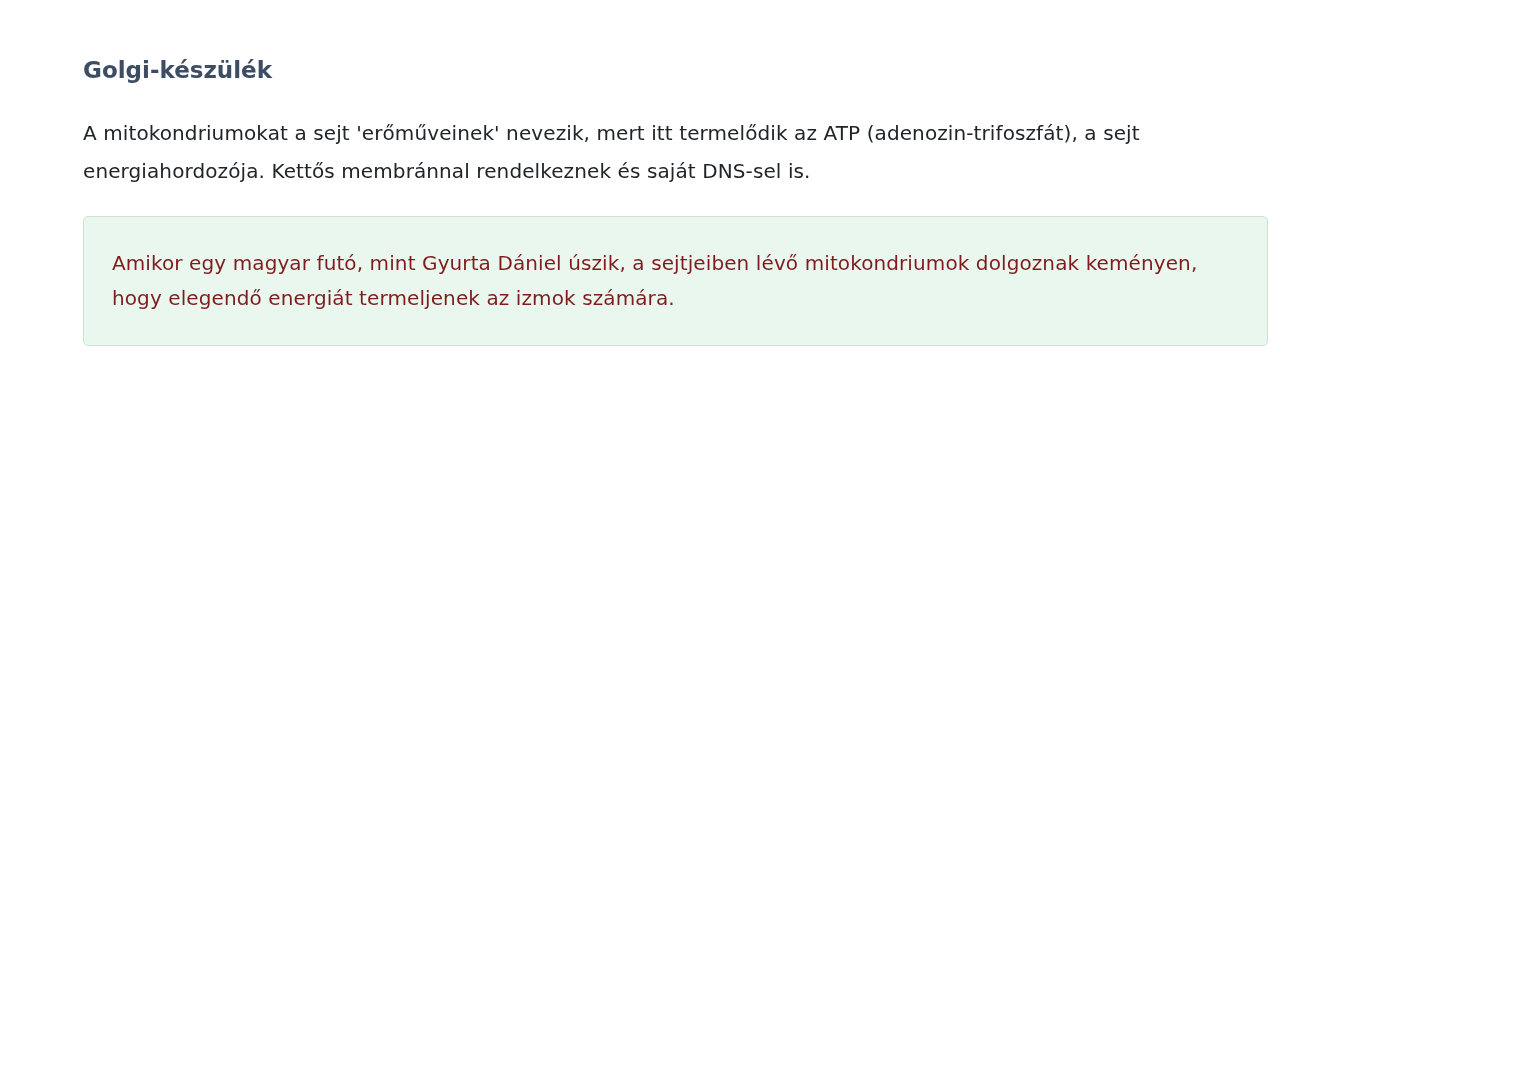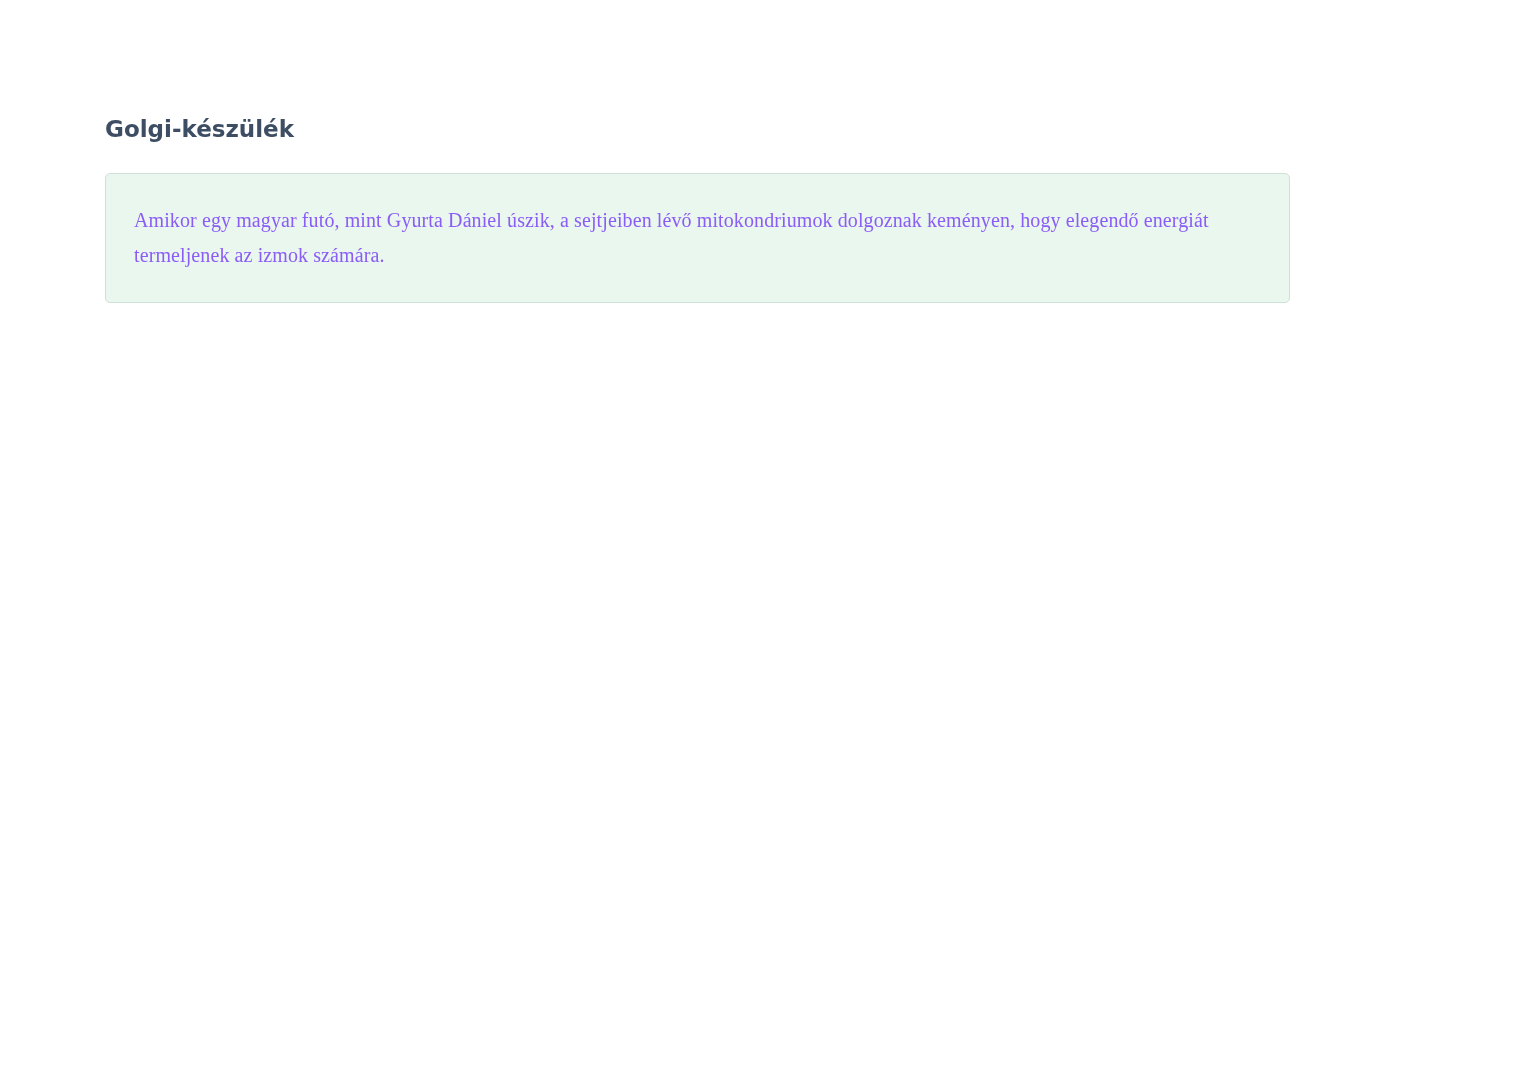--- a/index.html
+++ b/index.html
@@ -10,22 +10,22 @@
   }
   .page {
     width: 1527px;
     height: 1080px;
     background: #ffffff;
     overflow: hidden;
     box-sizing: border-box;
   }
   .content {
     width: 1185px;
-    margin-left: 105px;
-    padding-top: 115px;
+    margin-left: 83px;
+    padding-top: 56px;
     box-sizing: border-box;
   }
   h2.section-heading {
     margin: 18px 0 28px 0;
     font-size: 23px;
     font-weight: bold;
     color: #3d4d63;
     line-height: 1.3;
   }
   h2.section-heading.first {
@@ -46,36 +46,36 @@
     border-radius: 5px;
     padding: 29px 28px;
     box-sizing: border-box;
     width: 1185px;
   }
   .callout p {
     margin: 0;
     max-width: 1110px;
     font-size: 20px;
     line-height: 35px;
-    color: #8b5cf6;
+    color: #7f1d1d;
     letter-spacing: 0.1px;
-    font-family: Liberation Serif, serif;
   }
 </style>
 </head>
 <body>
 
 <div class="page">
   <div class="content">
 
     <section>
       <h2 class="section-heading first">Golgi-készülék</h2>
     </section>
 
     <section>
+      <p class="body-text">A mitokondriumokat a sejt 'erőműveinek' nevezik, mert itt termelődik az ATP (adenozin-trifoszfát), a sejt energiahordozója. Kettős membránnal rendelkeznek és saját DNS-sel is.</p>
 
       <div class="callout">
         <p>Amikor egy magyar futó, mint Gyurta Dániel úszik, a sejtjeiben lévő mitokondriumok dolgoznak keményen, hogy elegendő energiát termeljenek az izmok számára.</p>
       </div>
     </section>
 
   </div>
 </div>
 
 </body></html>

